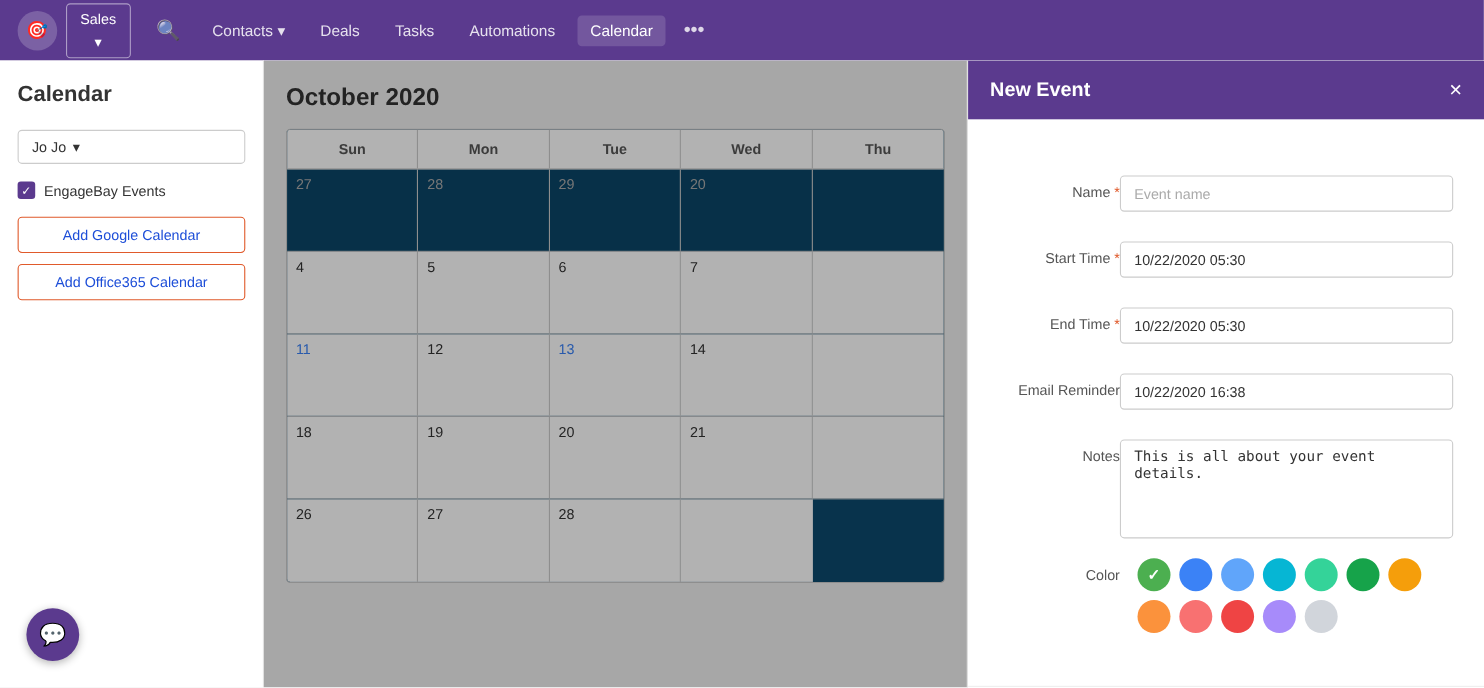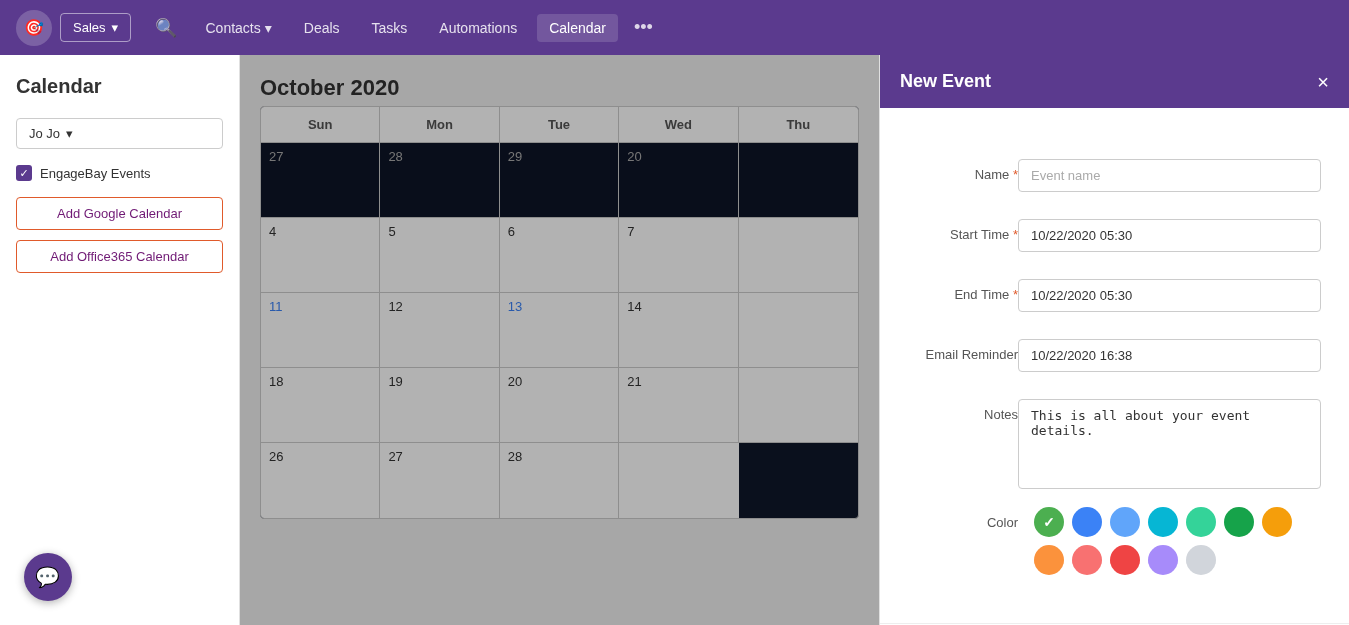--- a/index.html
+++ b/index.html
@@ -23,20 +23,21 @@
     }
     .nav-dropdown {
       background: transparent;
       border: 1px solid rgba(255,255,255,0.5);
       border-radius: 4px;
       color: #fff;
       padding: 6px 12px;
       font-size: 13px;
       display: flex; align-items: center; gap: 6px;
       cursor: pointer;
+      flex-direction: column;
     }
     .nav-search {
       margin-left: 8px;
       color: rgba(255,255,255,0.8);
       font-size: 18px;
       cursor: pointer;
       padding: 4px 8px;
     }
     .nav-link {
       color: rgba(255,255,255,0.85);
@@ -94,43 +95,43 @@
       color: #fff; font-size: 11px; flex-shrink: 0;
     }
     .checkbox-label { font-size: 13px; color: #333; }
     .btn-outline-red {
       display: block;
       width: 100%;
       padding: 8px 27px;
       border: 1px solid #e05a2b;
       border-radius: 4px;
       background: transparent;
-      color: #701a75;
+      color: #1d4ed8;
       font-size: 13px;
       cursor: pointer;
       margin-bottom: 10px;
       text-align: center;
     }
 
     
     .calendar-area {
       flex: 1;
       background: #f0f0f0;
       padding: 20px;
       overflow: hidden;
       position: relative;
     }
     .calendar-title {
       font-size: 22px;
       font-weight: 600;
       color: #333;
-      margin-bottom: 5px;
+      margin-bottom: 16px;
     }
     .calendar-grid {
-      background: #0f172a;
+      background: #0c4a6e;
       border: 1px solid #ccc;
       border-radius: 4px;
       overflow: hidden;
     }
     .calendar-header-row {
       display: grid;
       grid-template-columns: repeat(5, 1fr);
       background: #fff;
       border-bottom: 1px solid #ccc;
     }

